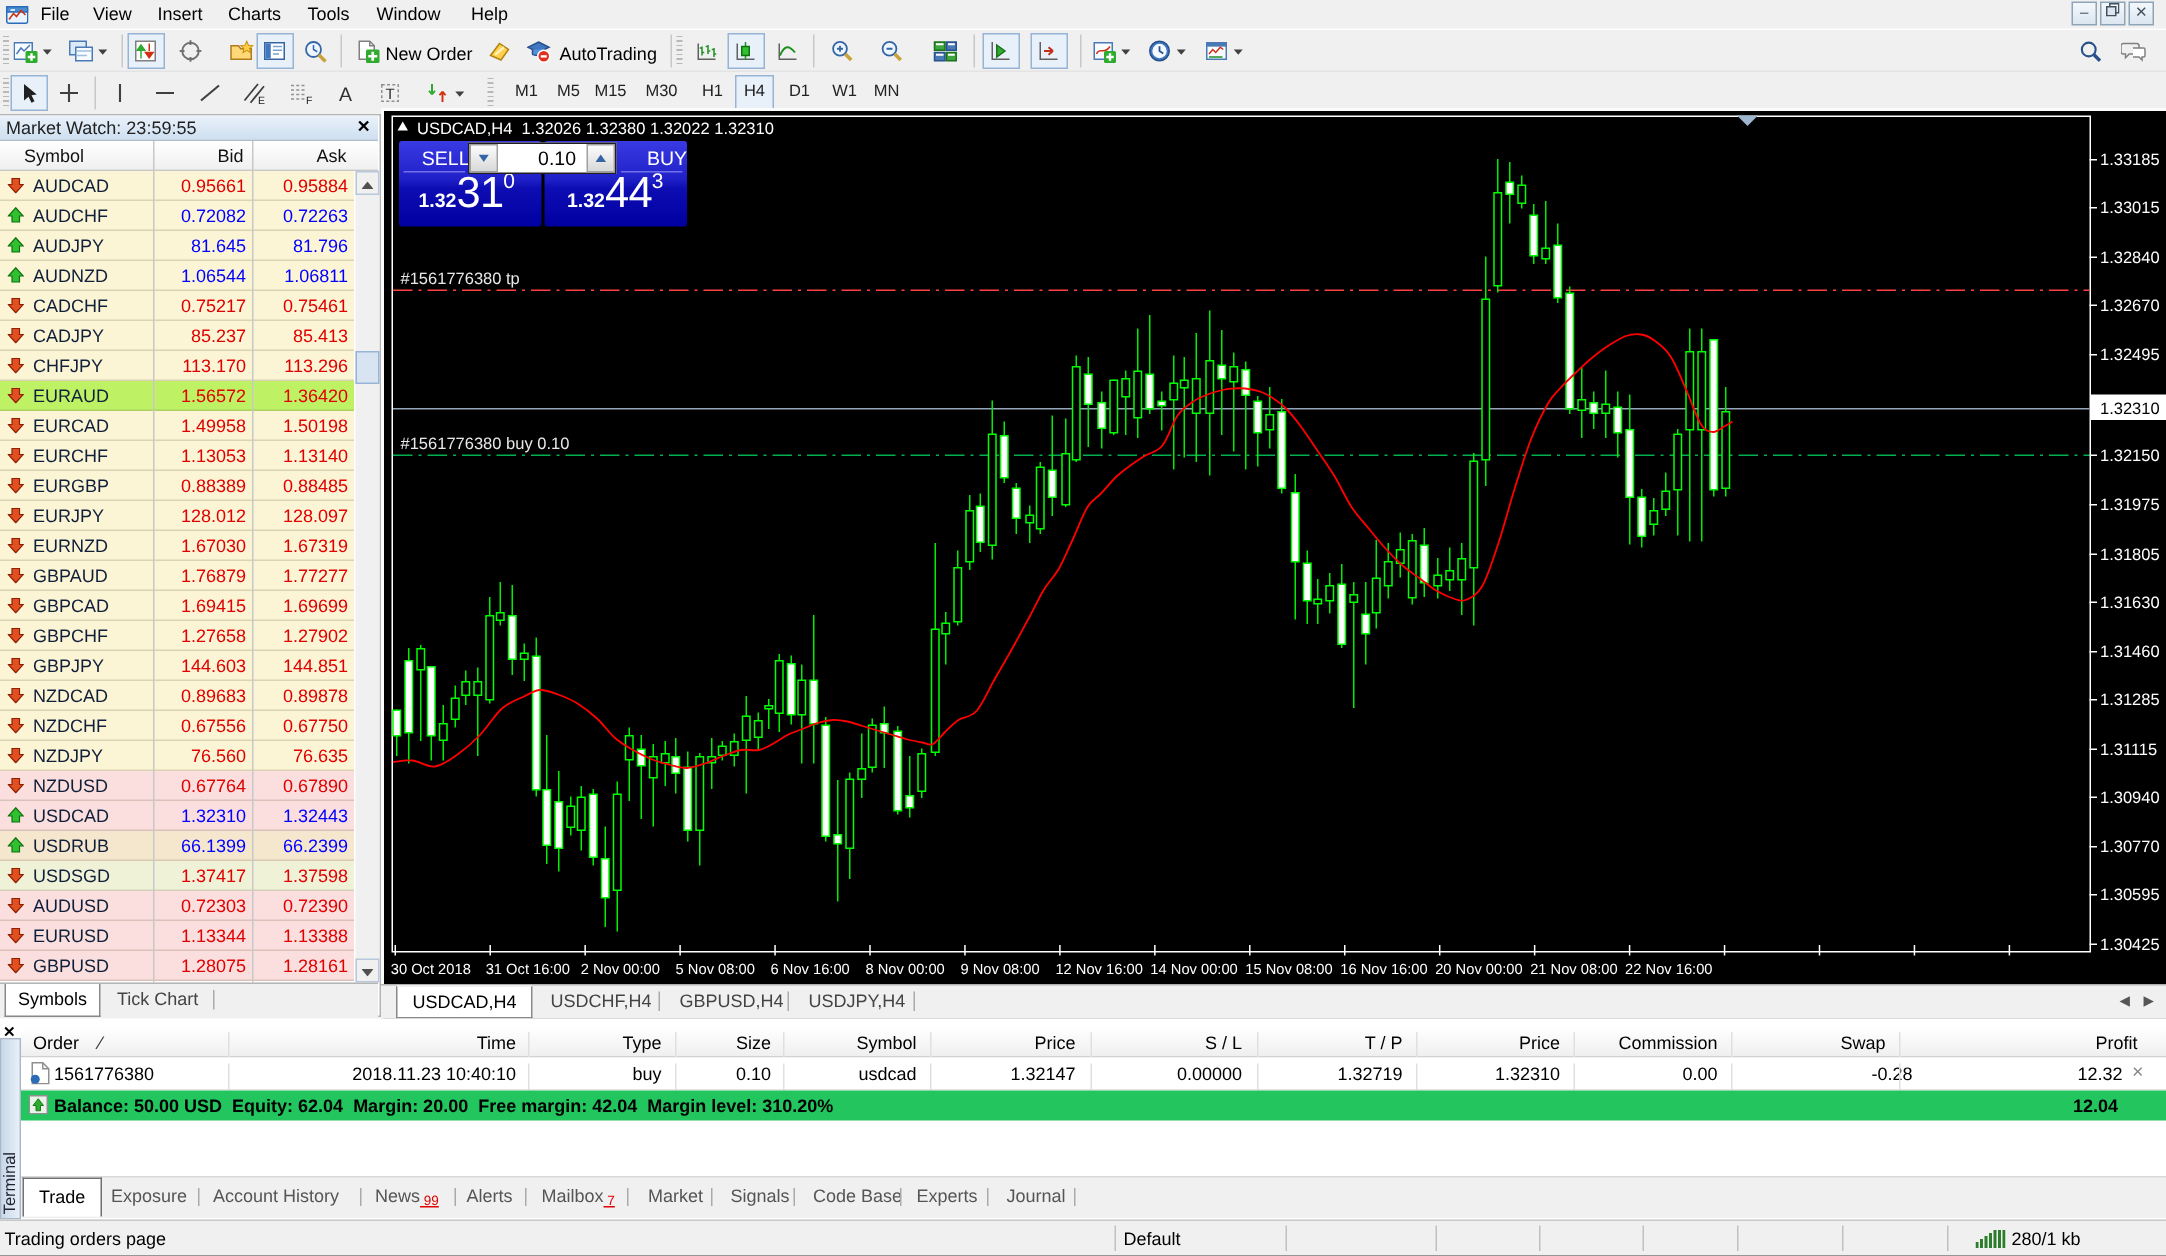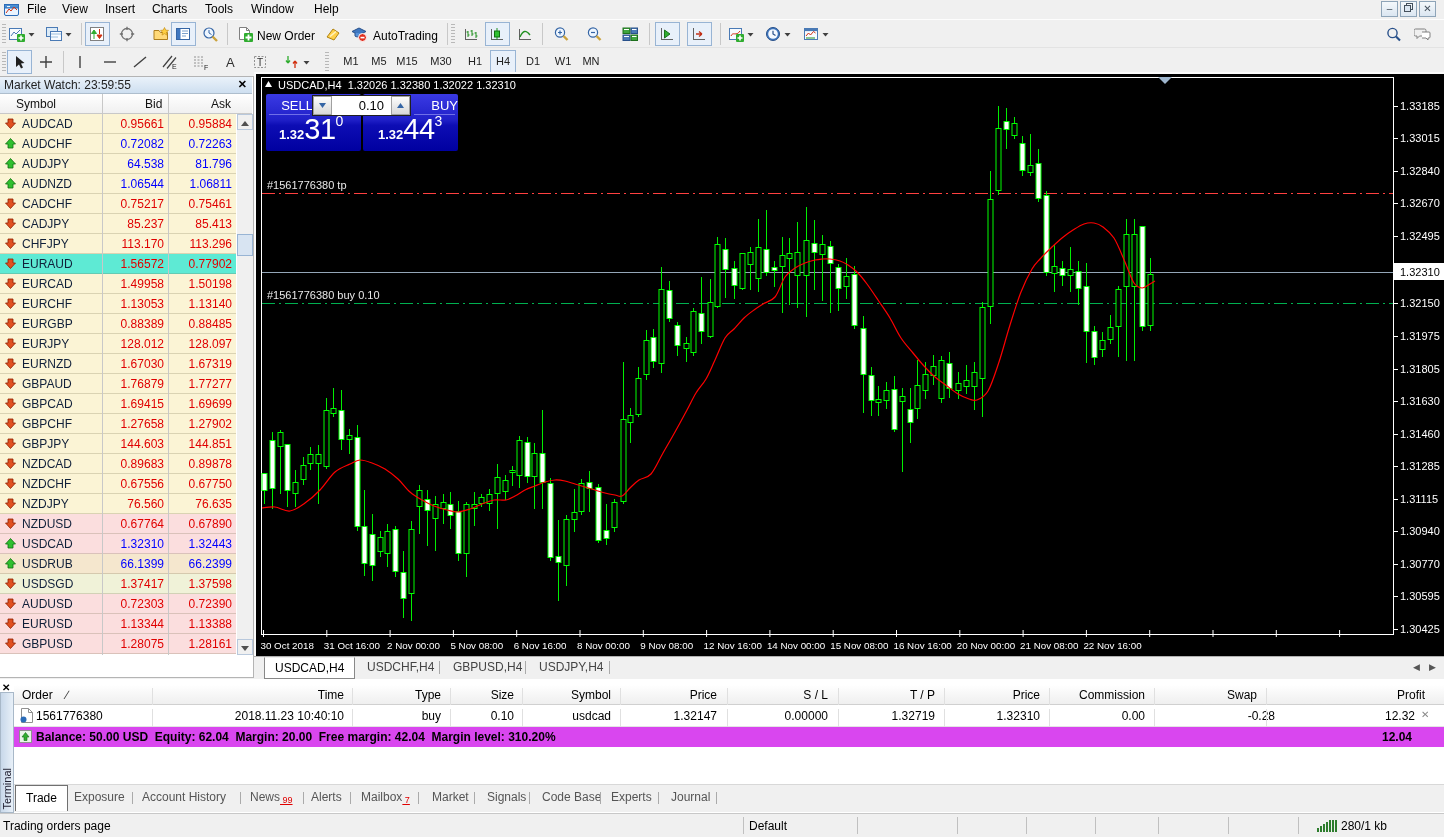--- a/index.html
+++ b/index.html
@@ -60,21 +60,21 @@
 
 #term { position:absolute; left:0; top:679px; width:1444px; height:134px; background:#fff; }
 #termx { position:absolute; left:2px; top:3px; font-size:10px; font-weight:bold; color:#000; }
 #termstrip { position:absolute; left:0; top:13px; width:14px; height:121px; background:linear-gradient(90deg,#c8d8ea,#e8f0f8); border:1px solid #a8b8c8; }
 #termstrip span { position:absolute; left:0px; bottom:2px; font-size:11px; color:#223; writing-mode:vertical-rl; transform:rotate(180deg); white-space:nowrap; }
 #thead { position:absolute; left:14px; top:6px; width:1430px; height:20px; background:linear-gradient(#ffffff,#efefef); border-bottom:1px solid #d0d0d0; font-size:12px; }
 #thead span, #trow span { position:absolute; top:3px; }
 #trow { position:absolute; left:14px; top:26px; width:1430px; height:22px; background:#fff; border-bottom:1px solid #e4e4e4; font-size:12px; }
 #trow span { top:4px; }
 .tvline { position:absolute; top:0; width:1px; height:100%; background:#e0e0e0; }
-#tbal { position:absolute; left:14px; top:48px; width:1430px; height:20px; background:#d946ef; font-size:12px; font-weight:bold; }
+#tbal { position:absolute; left:14px; top:48px; width:1430px; height:20px; background:#22c55e; font-size:12px; font-weight:bold; }
 #tbal span { position:absolute; top:3px; }
 #ttabs { position:absolute; left:14px; top:105px; width:1430px; height:28px; background:#f0f0f0; border-top:1px solid #d8d8d8; }
 .ttab { position:absolute; top:1px; font-size:12px; color:#555; padding:4px 6px; }
 .ttab.active { background:#fff; border:1px solid #707070; border-bottom:none; color:#000; top:0px; padding:5px 10px 6px 10px; }
 .ttabsub { color:#e00000; font-size:9px; vertical-align:-2px;text-decoration:underline; }
 .ttsep { position:absolute; top:7px; width:1px; height:12px; background:#aaa; }
 
 #status { position:absolute; left:0; top:813px; width:1444px; height:24px; background:#f0f0f0; border-top:1px solid #c8c8c8; font-size:12px; }
 #status .st { position:absolute; top:5px; }
 .stsep { position:absolute; top:3px; width:1px; height:17px; background:#c0c0c0; }
@@ -314,21 +314,21 @@
       <span class="mwbid" style="color:#0000ff">0.72082</span>
       <span class="mwask" style="color:#0000ff">0.72263</span>
     </div>
     <div class="mwrow" style="top:77px;background:#fbf4d5">
       <span class="mwar">
         <svg width="11" height="11" viewBox="0 0 11 11">
           <path d="M3 10 h5 V6 h2.5 L5.5 0.5 L0.5 6 H3 Z" fill="#30c030" stroke="#107010" stroke-width="0.8"></path>
         </svg>
       </span>
       <span class="mwsym">AUDJPY</span>
-      <span class="mwbid" style="color:#0000ff">64.538</span>
+      <span class="mwbid" style="color:#0000ff">81.645</span>
       <span class="mwask" style="color:#0000ff">81.796</span>
     </div>
     <div class="mwrow" style="top:97px;background:#fbf4d5">
       <span class="mwar">
         <svg width="11" height="11" viewBox="0 0 11 11">
           <path d="M3 10 h5 V6 h2.5 L5.5 0.5 L0.5 6 H3 Z" fill="#30c030" stroke="#107010" stroke-width="0.8"></path>
         </svg>
       </span>
       <span class="mwsym">AUDNZD</span>
       <span class="mwbid" style="color:#0000ff">1.06544</span>
@@ -357,29 +357,29 @@
     <div class="mwrow" style="top:157px;background:#fbf4d5">
       <span class="mwar">
         <svg width="11" height="11" viewBox="0 0 11 11">
           <path d="M3 1 h5 v4 h2.5 L5.5 10.5 L0.5 5 H3 Z" fill="#e05020" stroke="#902000" stroke-width="0.8"></path>
         </svg>
       </span>
       <span class="mwsym">CHFJPY</span>
       <span class="mwbid" style="color:#e00000">113.170</span>
       <span class="mwask" style="color:#e00000">113.296</span>
     </div>
-    <div class="mwrow" style="top:177px;background:#5eead4">
+    <div class="mwrow" style="top:177px;background:#bef264">
       <span class="mwar">
         <svg width="11" height="11" viewBox="0 0 11 11">
           <path d="M3 1 h5 v4 h2.5 L5.5 10.5 L0.5 5 H3 Z" fill="#e05020" stroke="#902000" stroke-width="0.8"></path>
         </svg>
       </span>
       <span class="mwsym">EURAUD</span>
       <span class="mwbid" style="color:#e00000">1.56572</span>
-      <span class="mwask" style="color:#e00000">0.77902</span>
+      <span class="mwask" style="color:#e00000">1.36420</span>
     </div>
     <div class="mwrow" style="top:197px;background:#fbf4d5">
       <span class="mwar">
         <svg width="11" height="11" viewBox="0 0 11 11">
           <path d="M3 1 h5 v4 h2.5 L5.5 10.5 L0.5 5 H3 Z" fill="#e05020" stroke="#902000" stroke-width="0.8"></path>
         </svg>
       </span>
       <span class="mwsym">EURCAD</span>
       <span class="mwbid" style="color:#e00000">1.49958</span>
       <span class="mwask" style="color:#e00000">1.50198</span>
@@ -567,20 +567,25 @@
   <div class="mwvline" style="left:102px"></div>
   <div class="mwvline" style="left:168px"></div>
   <div id="mwsb">
     <div class="sbbtn" style="top:0"><svg width="8" height="5" viewBox="0 0 8 5" style="margin-top:4px">
           <path d="M4 0 L8 5 H0 Z" fill="#505050"></path>
         </svg></div>
     <div id="mwthumb"></div>
     <div class="sbbtn" style="bottom:0"><svg width="8" height="5" viewBox="0 0 8 5" style="margin-top:5px">
           <path d="M4 5 L8 0 H0 Z" fill="#505050"></path>
         </svg></div>
+  </div>
+  <div id="mwtabs">
+    <span class="mtab active" style="left:3px">Symbols</span>
+    <span class="mtab" style="left:70px">Tick Chart</span>
+    <span style="position:absolute;left:142px;top:4px;width:1px;height:13px;background:#aaa"></span>
   </div>
 </div>
 
 <div id="chartwrap"></div>
 <svg width="1188" height="586" style="position:absolute;left:256px;top:72px" font-family="Liberation Sans, sans-serif">
     <rect x="5.5" y="5.5" width="1132" height="557" fill="none" stroke="#ffffff" stroke-width="1"></rect>
     <path d="M 902 5 L 916 5 L 909 12 Z" fill="#9eb6ce"></path>
     <line x1="6" y1="121.5" x2="1137" y2="121.5" stroke="#ff4040" stroke-width="1" stroke-dasharray="13,4,2,4"></line>
     <line x1="6" y1="200.5" x2="1137" y2="200.5" stroke="#94a6b8" stroke-width="1"></line>
     <line x1="6" y1="231.5" x2="1137" y2="231.5" stroke="#00b050" stroke-width="1" stroke-dasharray="13,4,2,4"></line>

